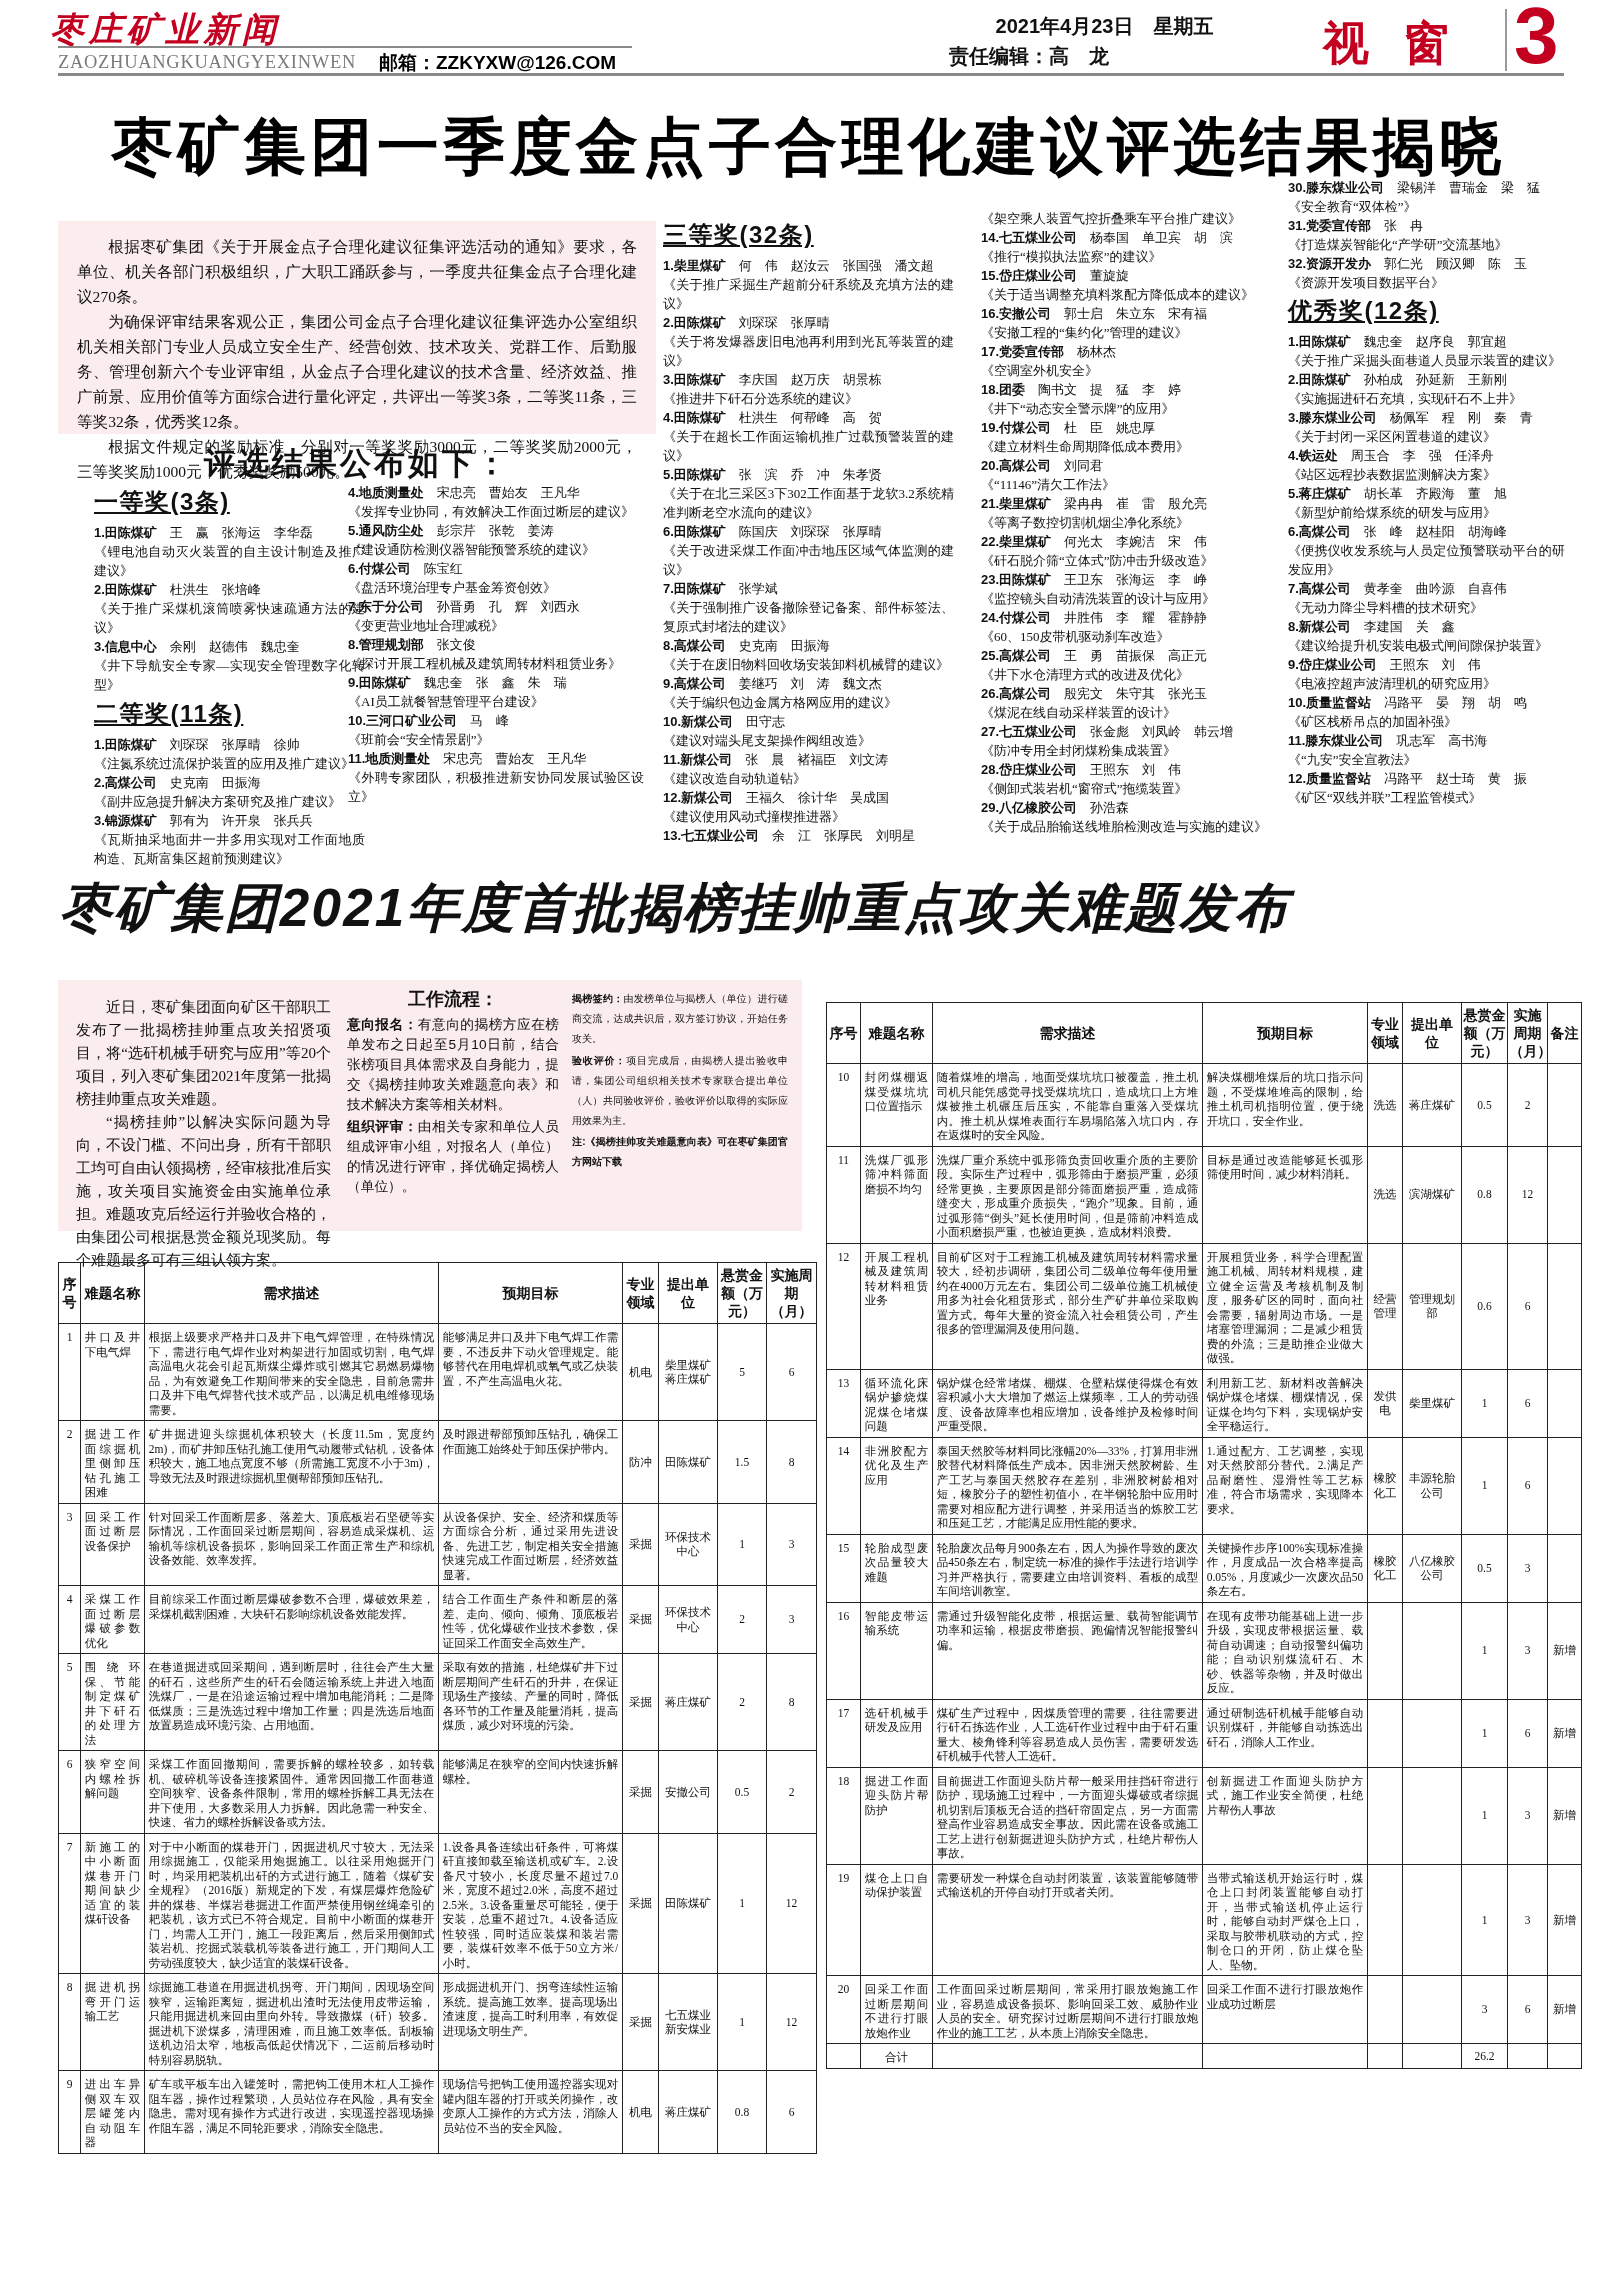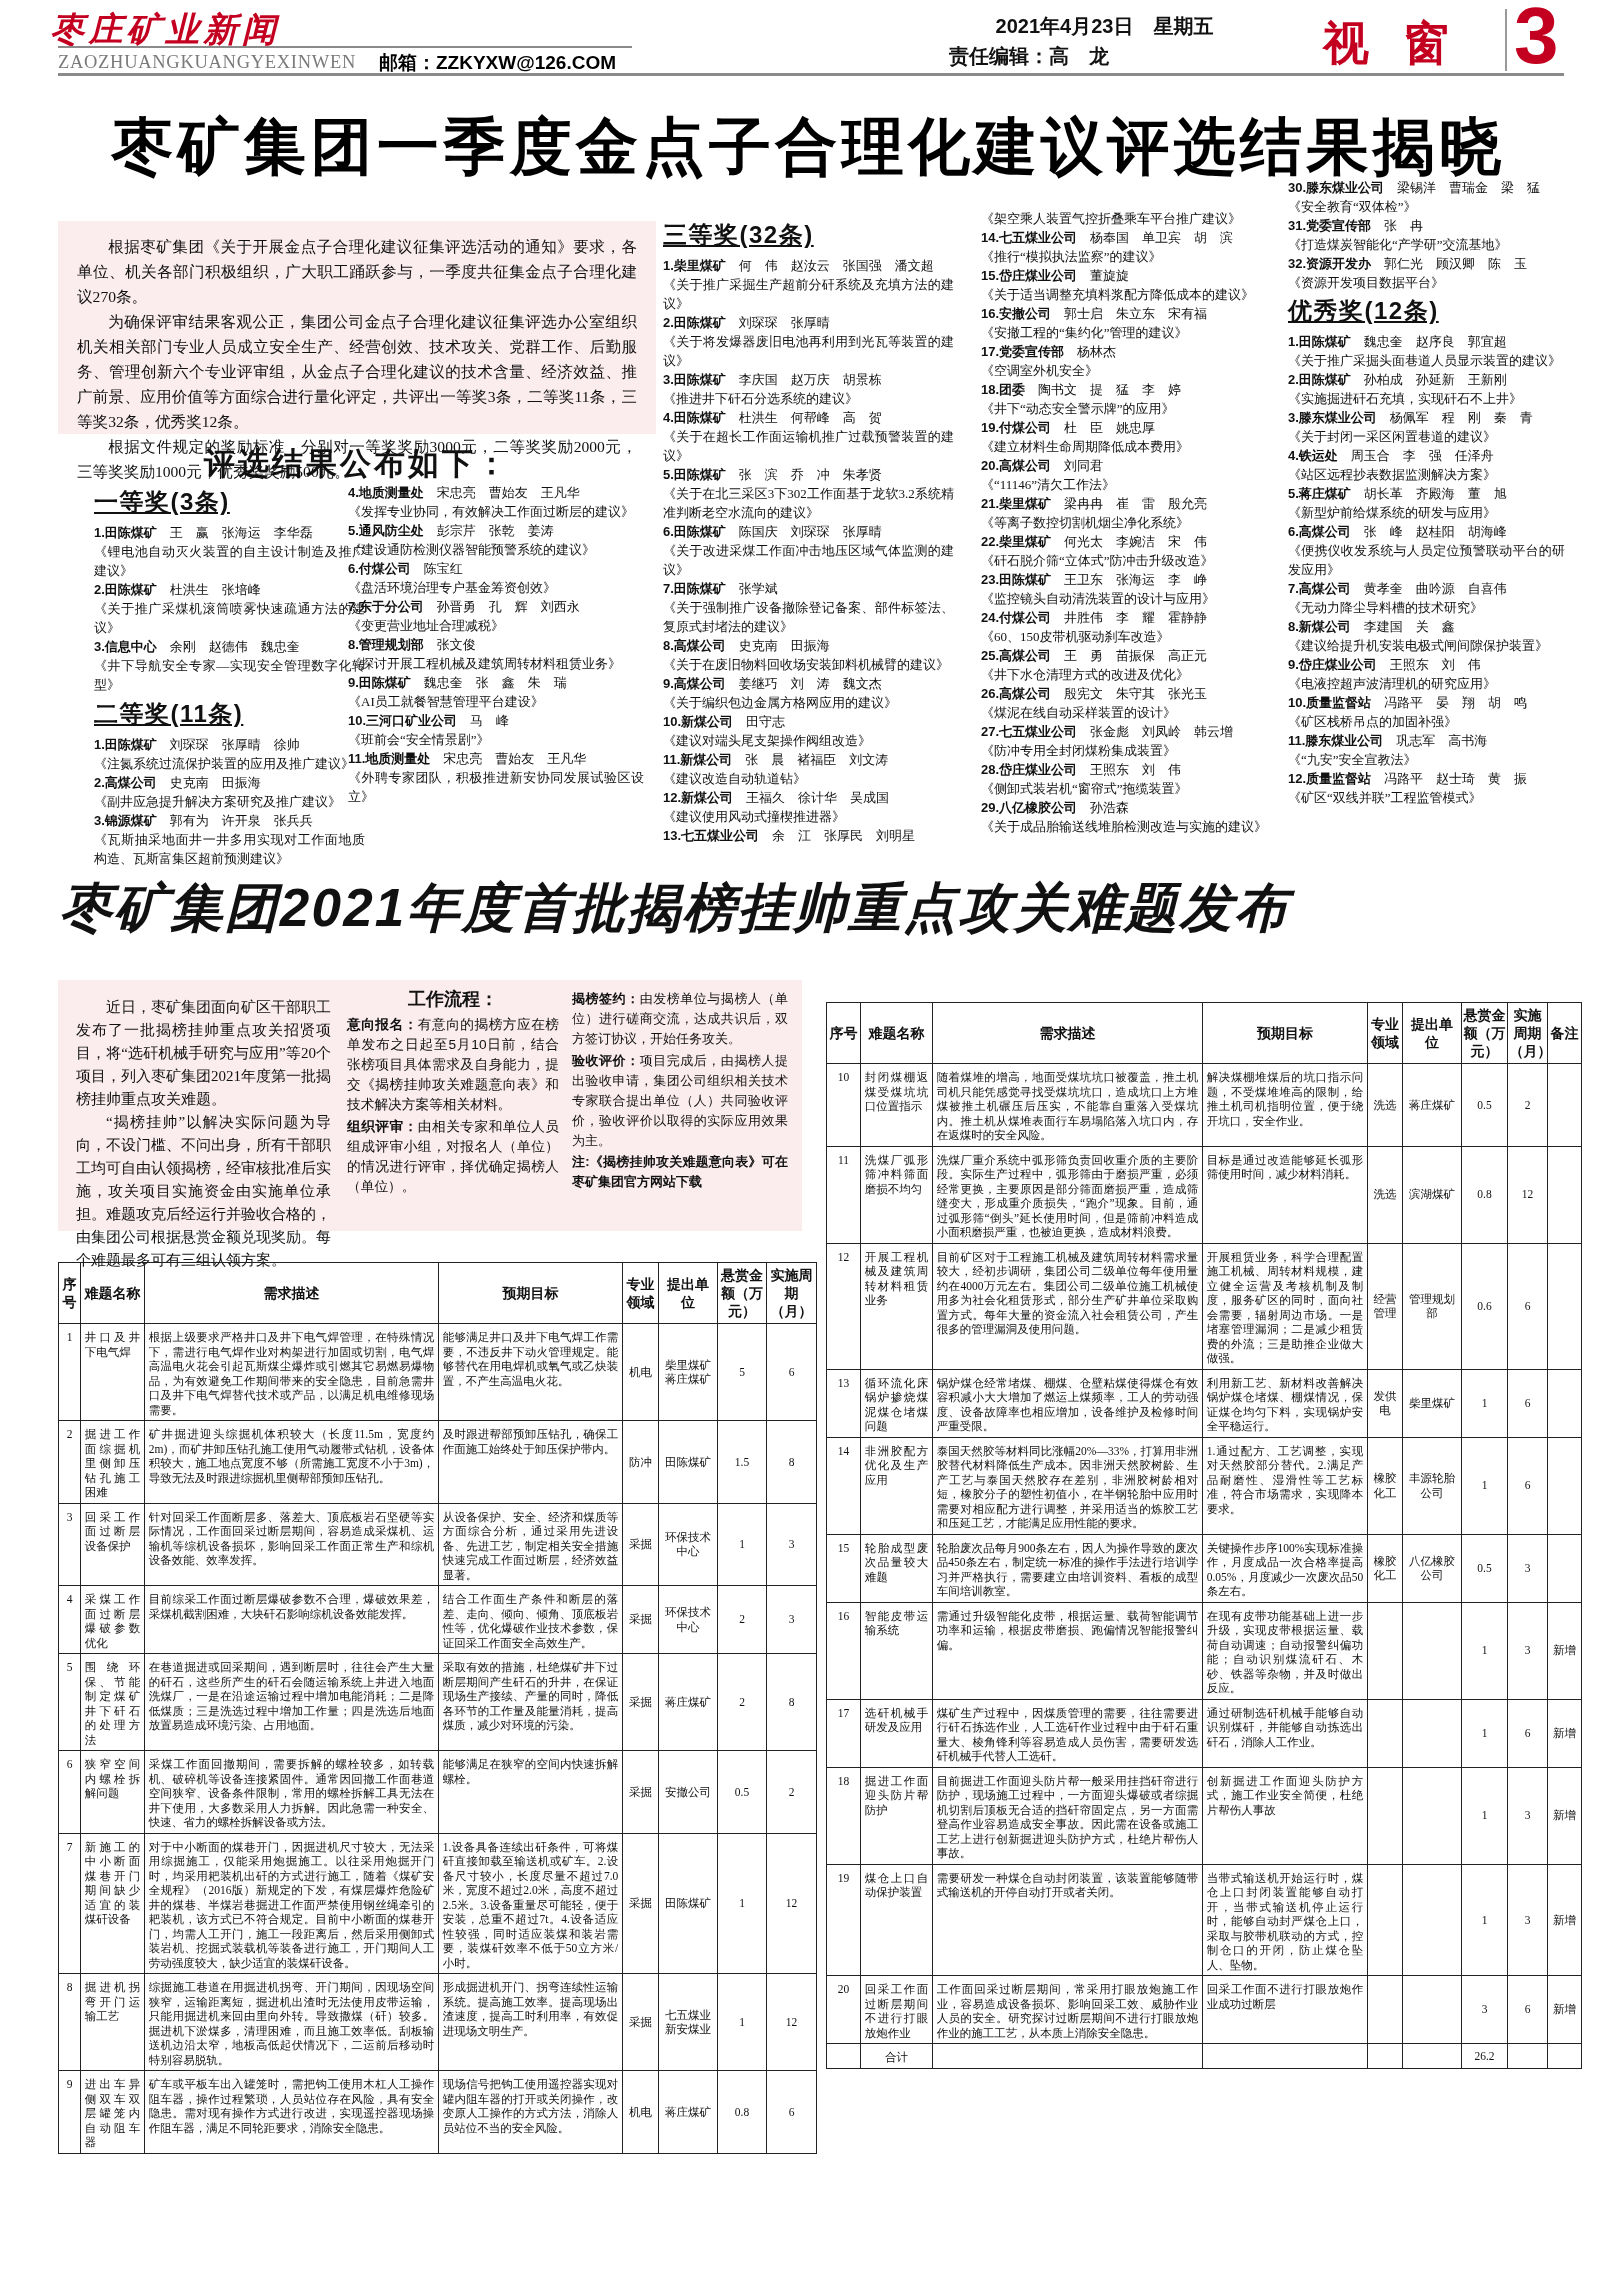--- a/index.html
+++ b/index.html
@@ -50,21 +50,21 @@
   .headline2{left:59px;top:873px;width:1499px;text-align:left;font-size:53px;font-weight:900;
              letter-spacing:2.2px;font-family:"Liberation Sans","DejaVu Sans",sans-serif;font-style:italic;}
   .pink2{left:58px;top:980px;width:744px;height:251px;background:#fbecee;}
   .intro2{left:76px;top:996px;width:255px;font-size:15px;line-height:23px;text-align:justify;}
   .intro2 p{margin:0;text-indent:2em;}
   .wf-col{left:347px;top:989px;width:212px;font-size:13.7px;line-height:20px;text-align:justify;
           font-family:"Liberation Sans","DejaVu Sans",sans-serif;}
   .wf-title{text-align:center;font-weight:bold;font-size:18px;margin-bottom:6px;}
   .wf-step{margin:0 0 1.5px 0;}
   .wf-step b{}
-  .sign-col{left:572px;top:989px;width:216px;font-size:13px;line-height:20px;text-align:justify;
+  .sign-col{left:572px;top:989px;width:216px;font-size:10px;line-height:20px;text-align:justify;
           font-family:"Liberation Sans","DejaVu Sans",sans-serif;}
   .wf-note{font-weight:bold;margin-top:1.5px;}
 
   
   table.ptable{border-collapse:collapse;table-layout:fixed;width:100%;
                font-family:"Liberation Serif","DejaVu Serif",serif;}
   .ptable th{border:1.5px solid #222;font-size:14px;line-height:18px;padding:3px 1.5px;
              font-family:"Liberation Sans","DejaVu Sans",sans-serif;font-weight:bold;vertical-align:middle;}
   .ptable td{border:1.5px solid #222;font-size:11.5px;line-height:14.5px;padding:3px 3.7px;
              vertical-align:middle;}

